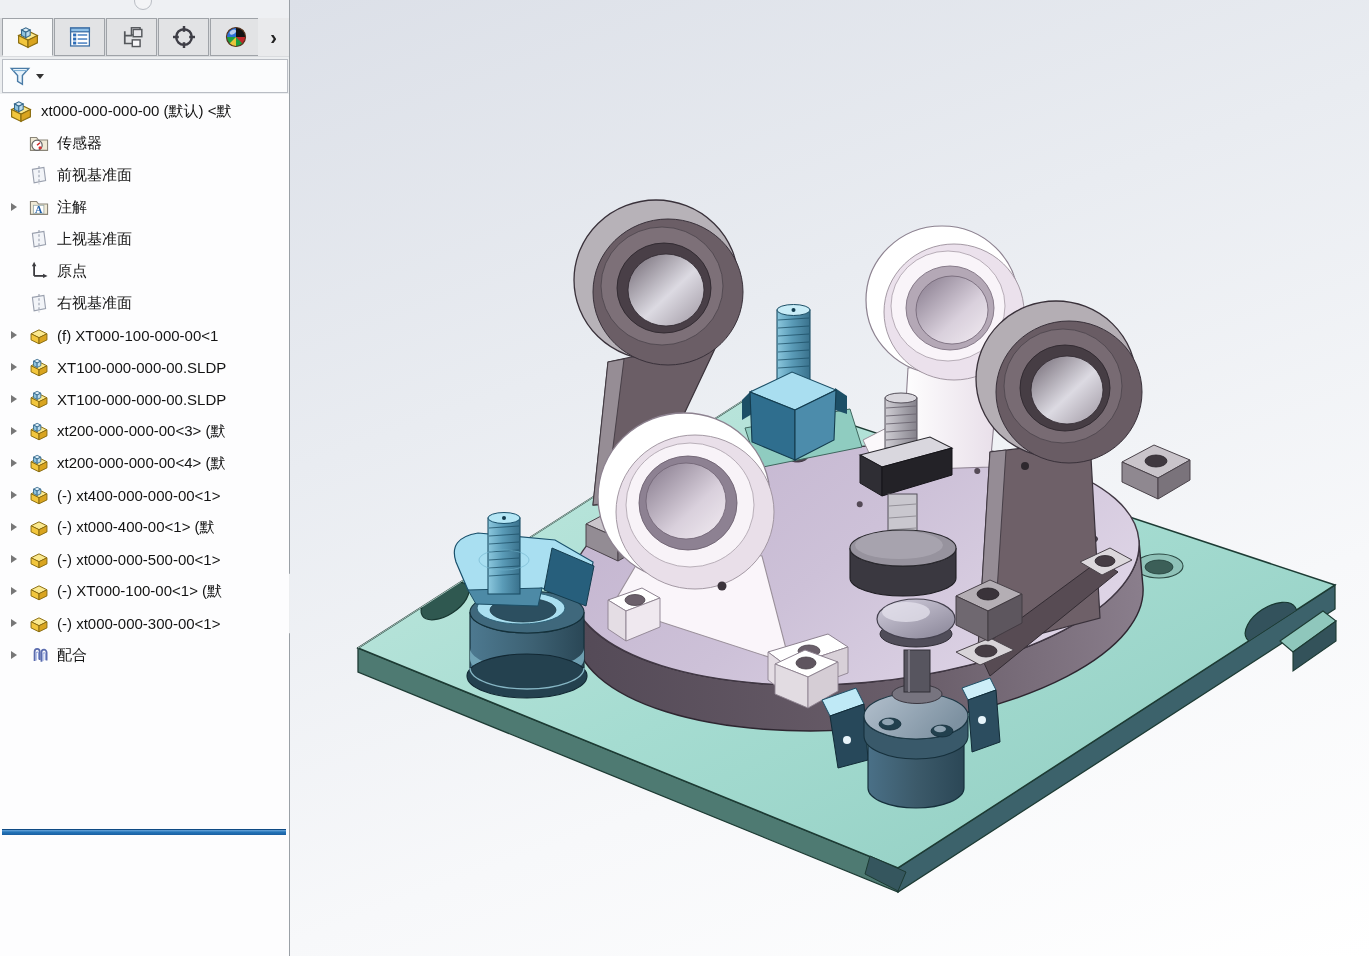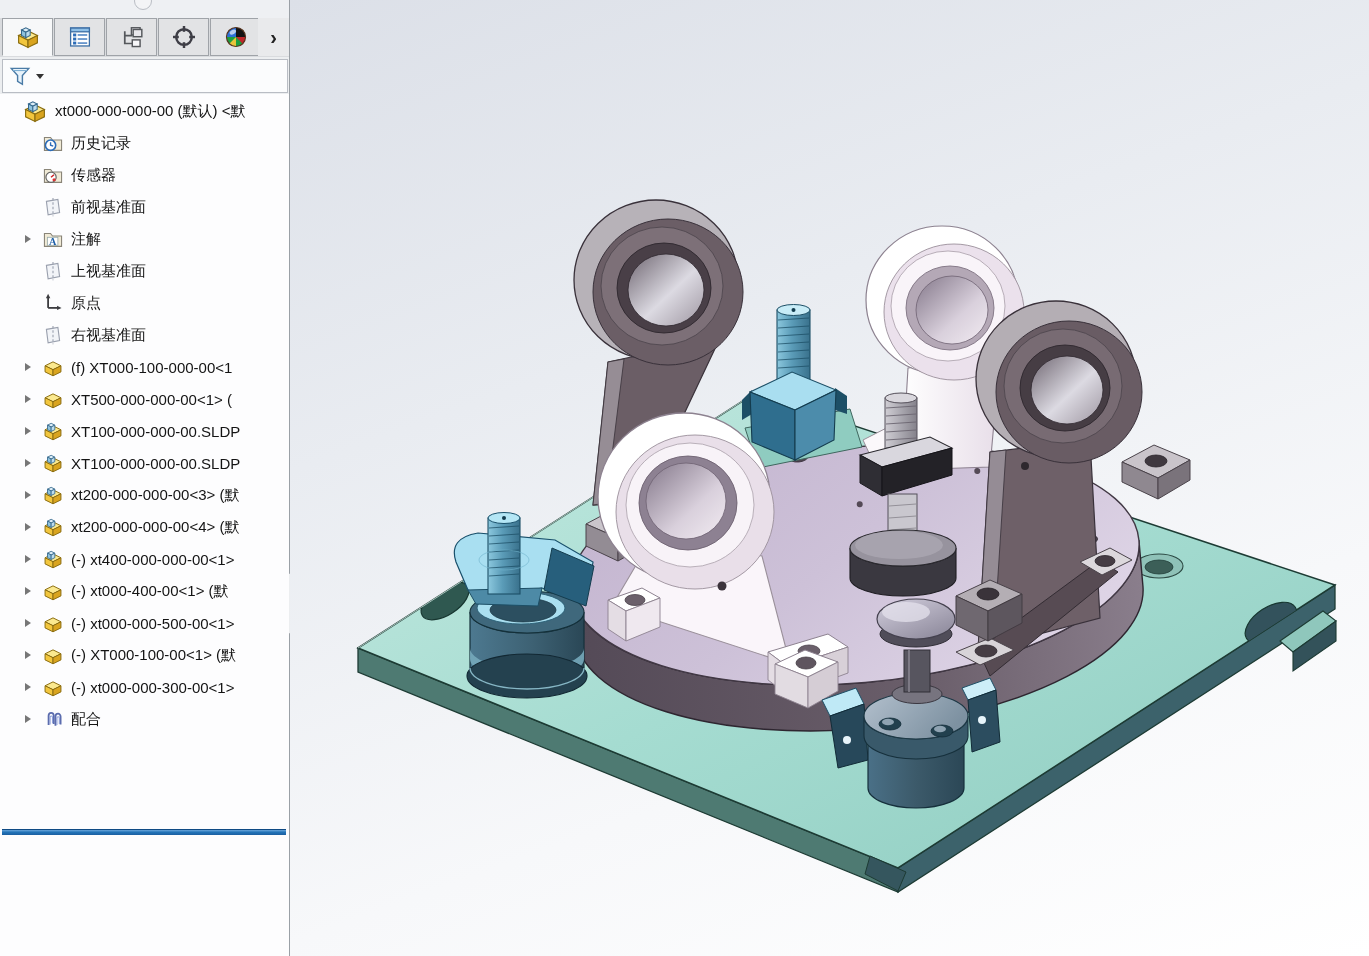--- a/index.html
+++ b/index.html
@@ -13,21 +13,21 @@
   .tabbar{position:absolute;left:0;top:18px;width:100%;height:39px;background:#d9dbde;border-bottom:1px solid #aeb2b7;}
   .tab{position:absolute;top:0;width:51px;height:38px;background:#e2e3e5;border:1px solid #9fa3a8;box-sizing:border-box;display:flex;align-items:center;justify-content:center;cursor:pointer;}
   .tab.sel{background:#f7f8f9;border-bottom-color:#f7f8f9;}
   .tab svg{width:26px;height:26px;}
   .tab-more{position:absolute;top:0;left:258px;width:31px;height:38px;display:flex;align-items:center;justify-content:center;font-size:20px;font-weight:bold;color:#222;cursor:pointer;background:#e9eaec;}
   .filterrow{position:absolute;left:0;top:57px;width:100%;height:37px;background:#eceef0;}
   .filterbox{position:absolute;left:2px;top:2px;width:284px;height:32px;background:#fbfcfd;border:1px solid #b9bdc4;display:flex;align-items:center;}
   .filterbox svg{width:24px;height:24px;margin-left:5px;}
   .caret{width:0;height:0;border-left:4px solid transparent;border-right:4px solid transparent;border-top:5px solid #333;margin-left:4px;}
 
-  .tree{position:absolute;left:14px;top:95px;width:235px;}
+  .tree{position:absolute;left:0;top:95px;width:235px;}
   .trow{display:flex;align-items:center;height:32px;white-space:nowrap;overflow:hidden;cursor:default;}
   .slot{display:flex;width:28px;flex:0 0 28px;justify-content:center;}
   .exp{width:0;height:0;border-top:4.5px solid transparent;border-bottom:4.5px solid transparent;border-left:6px solid #777;}
   .ticon{width:22px;height:22px;flex:0 0 22px;margin-right:7px;}
   .ticon.big{width:26px;height:26px;flex:0 0 26px;}
   .tlabel{font-size:15px;color:#141414;overflow:hidden;}
   .rollback{position:absolute;left:2px;top:829px;width:284px;height:5px;background:linear-gradient(180deg,#6aa6da 0%,#2273b8 45%,#1b5fa0 100%);border-top:1px solid #0f4a84;}
   .splitter{position:absolute;left:289px;top:573px;width:15px;height:59px;background:#eceef0;border:1px solid #aeb2b7;border-left:none;border-radius:0 5px 5px 0;cursor:col-resize;}
   .splitter .dot{position:absolute;left:3px;top:25px;width:9px;height:8px;border-radius:50%;background:radial-gradient(circle at 35% 30%,#e8eaec,#b6bac0);border:1px solid #9aa0a6;}
 
@@ -176,86 +176,70 @@
       <div class="trow" style="padding-left:8px">
         <svg class="ticon big" viewBox="0 0 18 18">
             <use href="#i-partcube"></use>
           </svg>
         <span class="tlabel">xt000-000-000-00 (默认) &lt;默</span>
       </div>
 
       <div class="trow">
         <span class="slot"></span>
         <svg class="ticon" viewBox="0 0 18 18">
-            <use href="#i-history"></use>
-          </svg>
-        <span class="tlabel">历史记录</span>
+            <use href="#i-sensors"></use>
+          </svg>
+        <span class="tlabel">传感器</span>
       </div>
       <div class="trow">
         <span class="slot"></span>
         <svg class="ticon" viewBox="0 0 18 18">
-            <use href="#i-sensors"></use>
-          </svg>
-        <span class="tlabel">传感器</span>
+            <use href="#i-plane"></use>
+          </svg>
+        <span class="tlabel">前视基准面</span>
+      </div>
+      <div class="trow">
+        <span class="slot">
+            <span class="exp"></span>
+          </span>
+        <svg class="ticon" viewBox="0 0 18 18">
+            <use href="#i-annot"></use>
+          </svg>
+        <span class="tlabel">注解</span>
       </div>
       <div class="trow">
         <span class="slot"></span>
         <svg class="ticon" viewBox="0 0 18 18">
             <use href="#i-plane"></use>
           </svg>
-        <span class="tlabel">前视基准面</span>
-      </div>
-      <div class="trow">
-        <span class="slot">
-            <span class="exp"></span>
-          </span>
-        <svg class="ticon" viewBox="0 0 18 18">
-            <use href="#i-annot"></use>
-          </svg>
-        <span class="tlabel">注解</span>
+        <span class="tlabel">上视基准面</span>
       </div>
       <div class="trow">
         <span class="slot"></span>
         <svg class="ticon" viewBox="0 0 18 18">
+            <use href="#i-origin"></use>
+          </svg>
+        <span class="tlabel">原点</span>
+      </div>
+      <div class="trow">
+        <span class="slot"></span>
+        <svg class="ticon" viewBox="0 0 18 18">
             <use href="#i-plane"></use>
           </svg>
-        <span class="tlabel">上视基准面</span>
-      </div>
-      <div class="trow">
-        <span class="slot"></span>
-        <svg class="ticon" viewBox="0 0 18 18">
-            <use href="#i-origin"></use>
-          </svg>
-        <span class="tlabel">原点</span>
-      </div>
-      <div class="trow">
-        <span class="slot"></span>
-        <svg class="ticon" viewBox="0 0 18 18">
-            <use href="#i-plane"></use>
-          </svg>
         <span class="tlabel">右视基准面</span>
       </div>
 
       <div class="trow">
         <span class="slot">
             <span class="exp"></span>
           </span>
         <svg class="ticon" viewBox="0 0 18 18">
             <use href="#i-part"></use>
           </svg>
         <span class="tlabel">(f) XT000-100-000-00&lt;1</span>
-      </div>
-      <div class="trow">
-        <span class="slot">
-            <span class="exp"></span>
-          </span>
-        <svg class="ticon" viewBox="0 0 18 18">
-            <use href="#i-part"></use>
-          </svg>
-        <span class="tlabel">XT500-000-000-00&lt;1&gt; (</span>
       </div>
       <div class="trow">
         <span class="slot">
             <span class="exp"></span>
           </span>
         <svg class="ticon" viewBox="0 0 18 18">
             <use href="#i-partcube"></use>
           </svg>
         <span class="tlabel">XT100-000-000-00.SLDP</span>
       </div>

